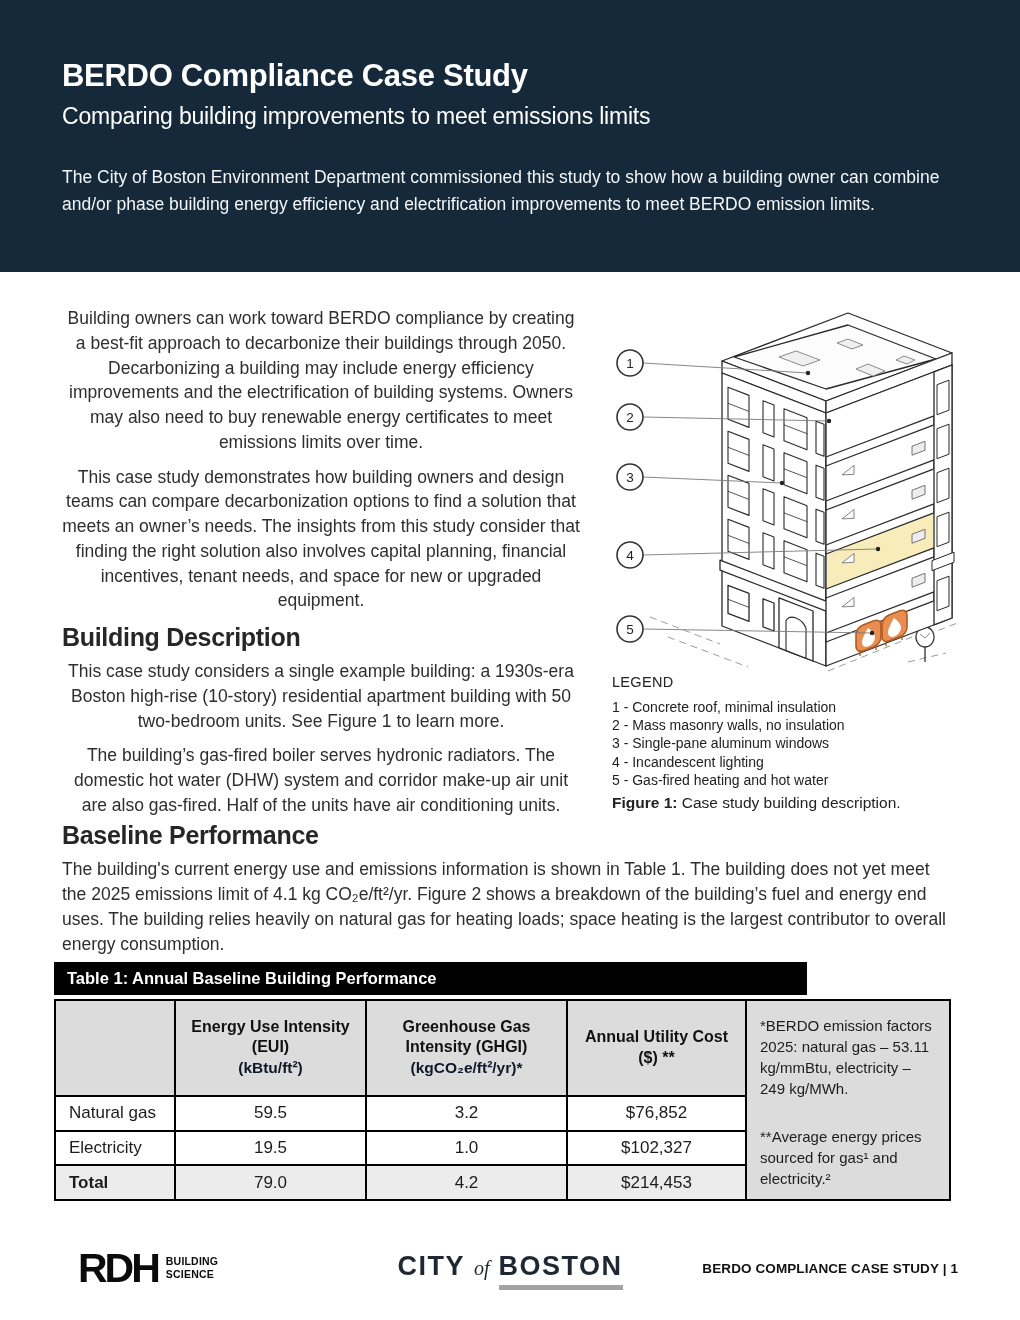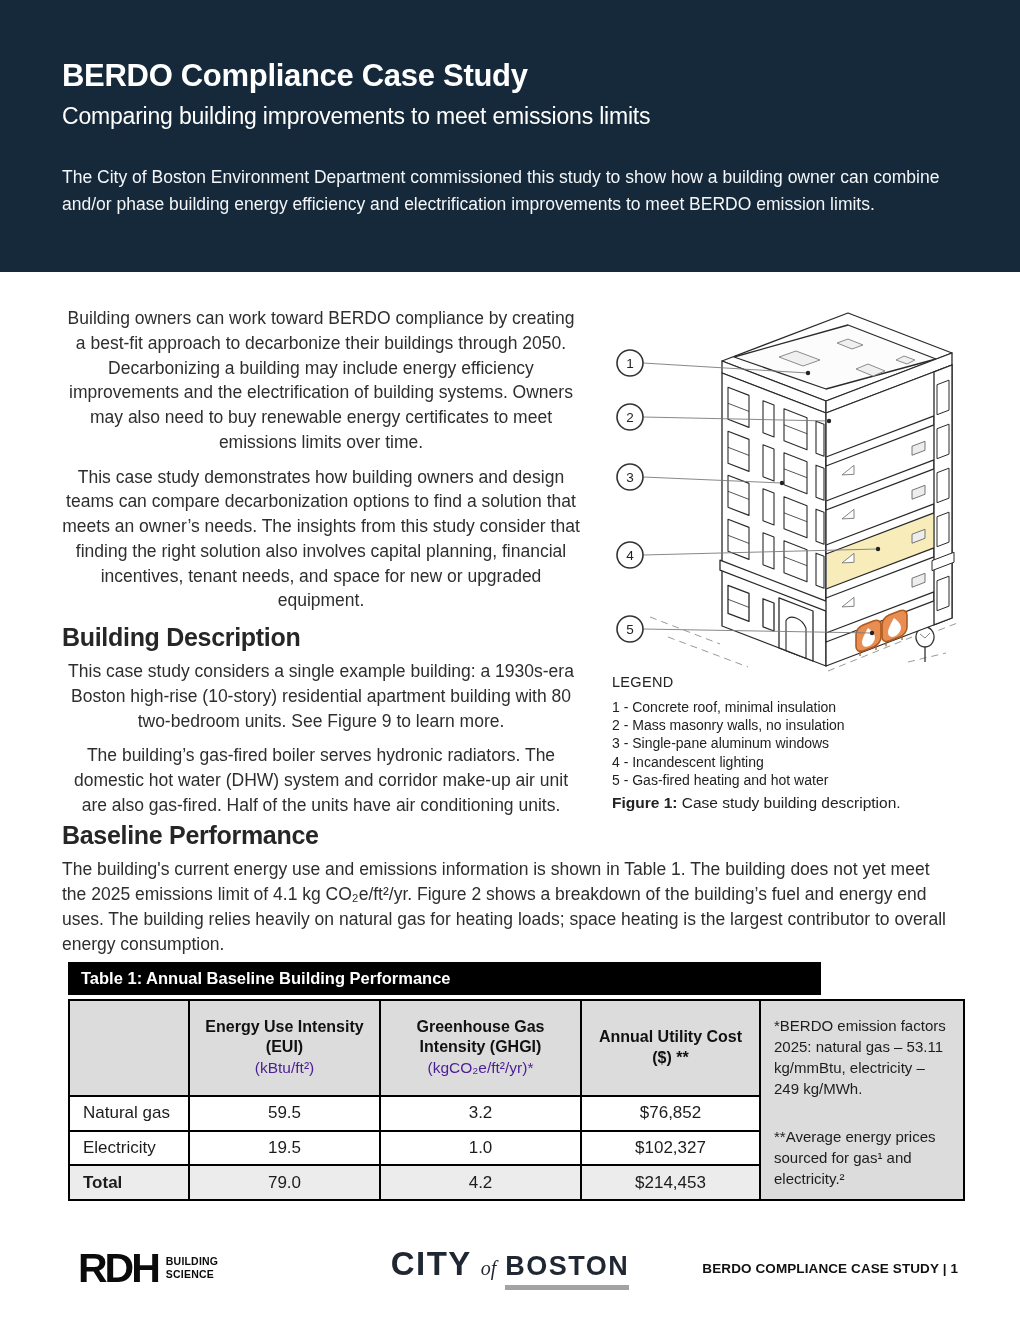--- a/index.html
+++ b/index.html
@@ -24,30 +24,30 @@
   .fig-svg { position:absolute; left:610px; top:301px; width:352px; height:372px; }
   .legend { position:absolute; left:612px; top:674px; width:350px; }
   .legend .lg-title { font-size:14.5px; color:#222; margin-bottom:9px; letter-spacing:0.3px; }
   .legend .lg-item { font-size:14px; color:#222; line-height:1.16; margin-bottom:2px; }
   .fig-caption { position:absolute; left:612px; top:794px; font-size:15.5px; color:#222; }
   .fig-caption b { font-weight:bold; }
   
   .baseline { position:absolute; left:62px; top:814px; width:896px; }
   .baseline p { font-size:17.5px; line-height:1.42; margin-top:6px; color:#2e2e2e; }
   
-  .tblwrap { position:absolute; left:68px; top:962px; width:753px; }
+  .tblwrap { position:absolute; left:54px; top:962px; width:753px; }
   .tbl-title {
     background:#000; color:#fff; font-size:16.5px; font-weight:bold;
     height:33px; line-height:33px; padding-left:13px; margin-bottom:4px;
   }
   table.perf { border-collapse:collapse; table-layout:fixed; width:895px; }
   table.perf td { border:2.5px solid #000; }
   td.hcell { background:#dcdcdc; text-align:center; vertical-align:middle; height:94px; padding:4px 6px; }
   td.hcell .h1, td.hcell .h2 { font-weight:bold; font-size:16px; line-height:1.3; color:#111; }
-  td.hcell .h3 { font-weight:400; font-size:15.5px; line-height:1.35; color:#4c1d95; }
+  td.hcell .h3 { font-weight:700; font-size:15.5px; line-height:1.35; color:#0f172a; }
   td.blank { background:#dcdcdc; }
   td.rowlab { font-size:17px; padding-left:13px; background:#fff; color:#1c1c1c; }
   td.val { font-size:17px; text-align:center; background:#fff; color:#1c1c1c; }
   tr.data td { height:34px; }
   tr.total td.rowlab, tr.total td.val { background:#ececec; }
   tr.total td.rowlab { font-weight:bold; }
   td.note {
     background:#dcdcdc; vertical-align:top; padding:14px 16px 10px 13px;
     font-size:15px; line-height:1.4; color:#1d1d1d;
   }
@@ -55,42 +55,42 @@
   
   .footer {
     position:absolute; left:0; top:1236px; width:1020px; height:64px;
     display:flex; align-items:center; padding:0 62px;
   }
   .rdh { display:flex; align-items:center; margin-left:16px; }
   .rdh .rdh-big { font-size:41px; font-weight:bold; letter-spacing:-3px; color:#0b0b0b; line-height:0.9; }
   .rdh .rdh-stack { margin-left:8px; font-size:10.5px; font-weight:bold; color:#0b0b0b; line-height:1.2; letter-spacing:0.2px; }
   .cob { position:absolute; left:0; width:1020px; text-align:center; pointer-events:none; }
   .cob-inner { display:inline-flex; align-items:baseline; color:#1f2732; }
-  .cob .w1 { font-size:33px; font-weight:bold; letter-spacing:1.5px; }
+  .cob .w1 { font-size:27px; font-weight:bold; letter-spacing:1.5px; }
   .cob .w2 { font-family:"Liberation Serif", serif; font-style:italic; font-size:20px; margin:15px 9px; }
   .cob .w3 { font-size:27px; font-weight:bold; letter-spacing:1.5px; border-bottom:5px solid #a3a3a3; padding-bottom:3px; }
   .pagelab { margin-left:auto; font-size:13.5px; font-weight:bold; color:#111; letter-spacing:0.1px; }
   
   .fig-svg path, .fig-svg rect, .fig-svg circle, .fig-svg line, .fig-svg polygon
     { vector-effect:non-scaling-stroke; }
 </style>
 </head>
 <body>
 
 <div class="hdr">
   <h1>BERDO Compliance Case Study</h1>
   <div class="sub">Comparing building improvements to meet emissions limits</div>
   <div class="intro">The City of Boston Environment Department commissioned this study to show how a building owner can combine and/or phase building energy efficiency and electrification improvements to meet BERDO emission limits.</div>
 </div>
 
 <div class="col-left">
   <p>Building owners can work toward BERDO compliance by creating a best-fit approach to decarbonize their buildings through 2050. Decarbonizing a building may include energy efficiency improvements and the electrification of building systems. Owners may also need to buy renewable energy certificates to meet emissions limits over time.</p>
   <p>This case study demonstrates how building owners and design teams can compare decarbonization options to find a solution that meets an owner’s needs. The insights from this study consider that finding the right solution also involves capital planning, financial incentives, tenant needs, and space for new or upgraded equipment.</p>
   <h2 class="section">Building Description</h2>
-  <p>This case study considers a single example building: a 1930s-era Boston high-rise (10-story) residential apartment building with 80 two-bedroom units. See Figure 9 to learn more.</p>
+  <p>This case study considers a single example building: a 1930s-era Boston high-rise (10-story) residential apartment building with 50 two-bedroom units. See Figure 1 to learn more.</p>
   <p>The building’s gas-fired boiler serves hydronic radiators. The domestic hot water (DHW) system and corridor make-up air unit are also gas-fired. Half of the units have air conditioning units.</p>
 </div>
 
 <svg class="fig-svg" viewBox="0 0 352 372">
   <g fill="#ffffff" stroke="#2a2a2a" stroke-width="1.3" stroke-linejoin="round">
 
     <g stroke="#9a9a9a" stroke-width="1" stroke-dasharray="7 5" fill="none">
       <path d="M40,316 L110,343"></path>
       <path d="M58,336 L138,366"></path>
       <path d="M218,370 L302,336"></path>

